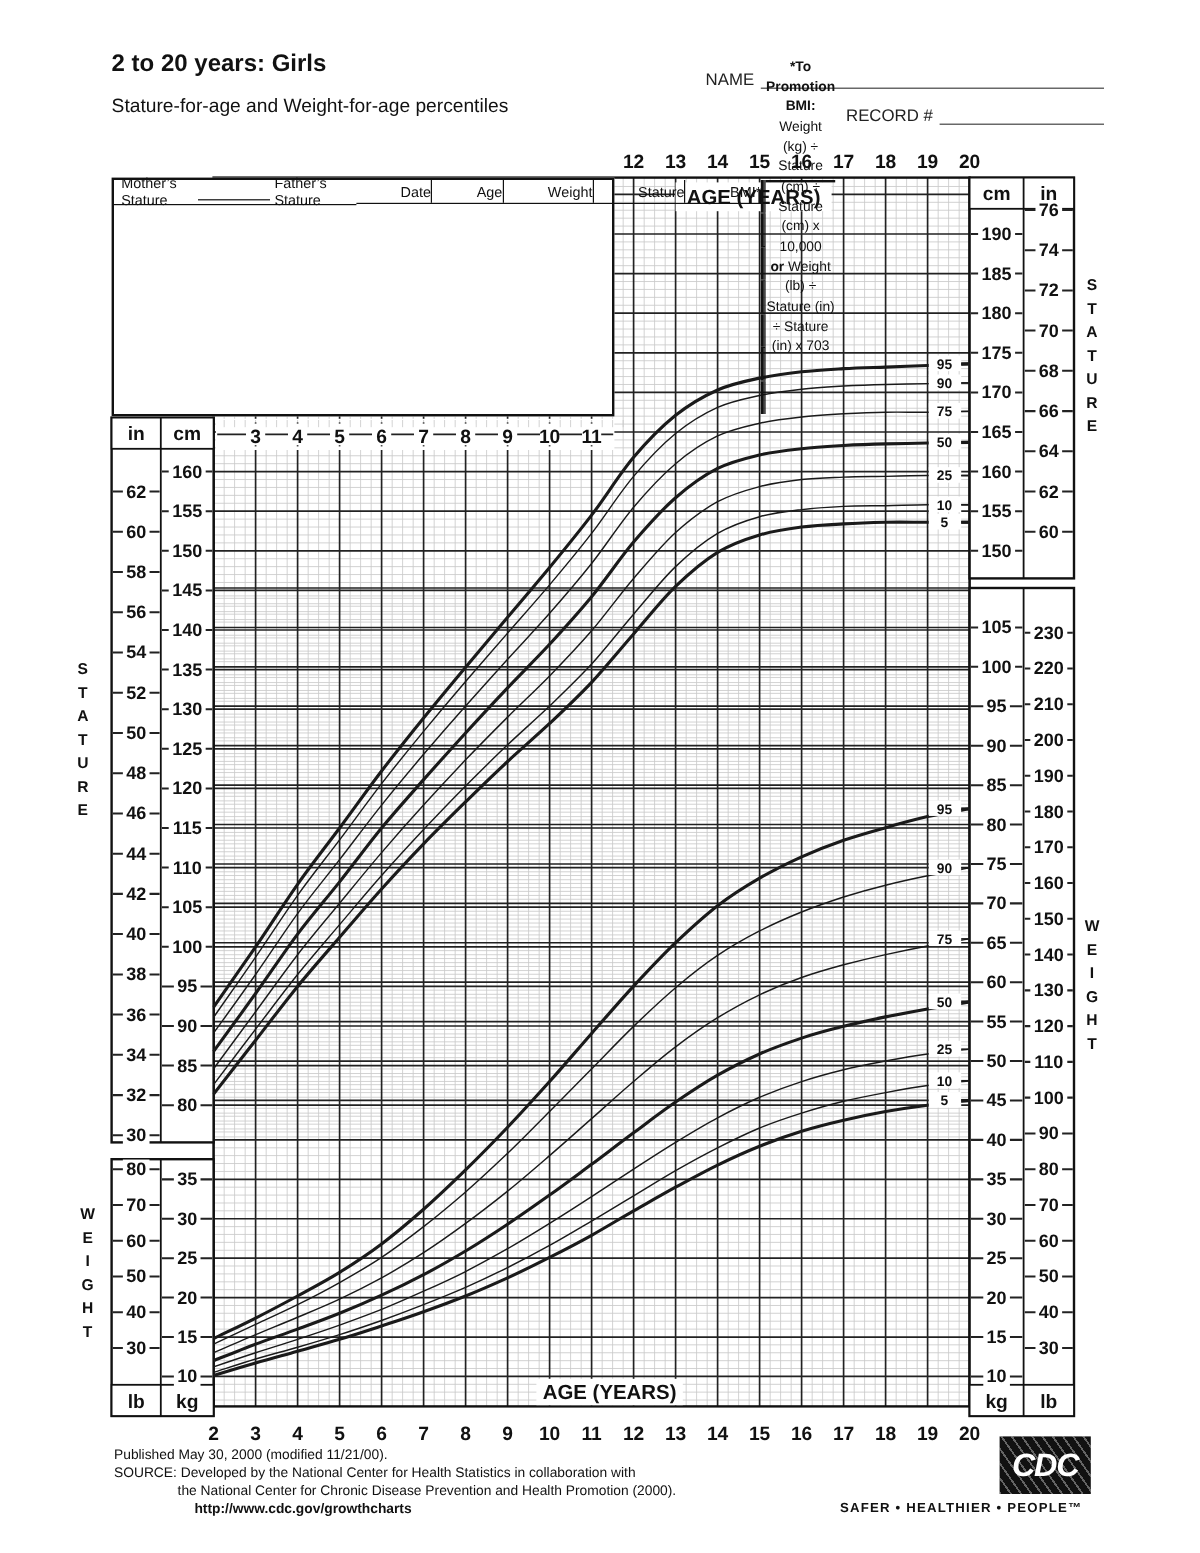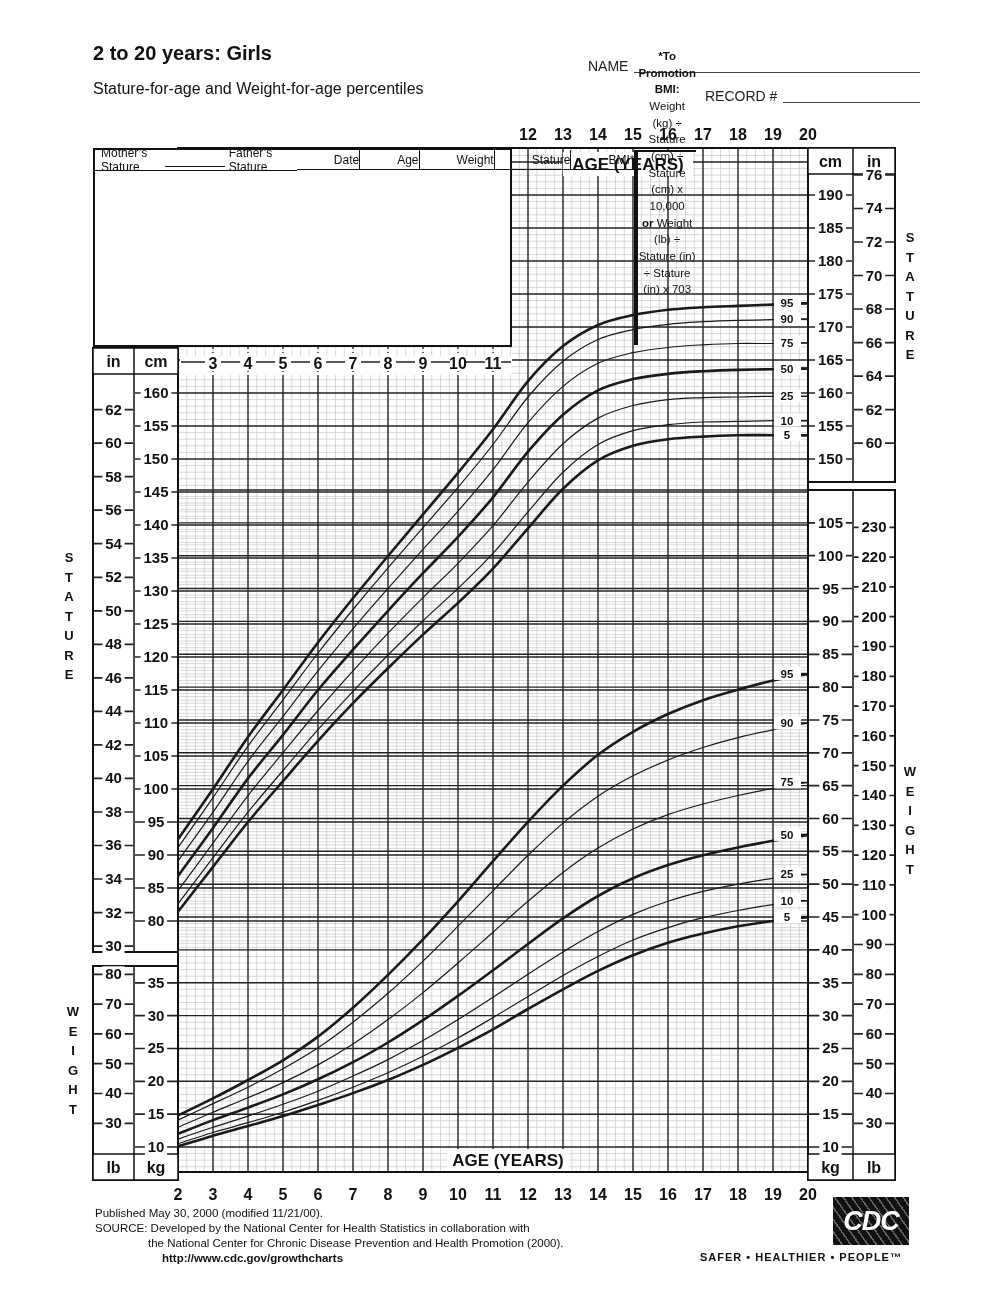--- a/index.html
+++ b/index.html
@@ -1,22 +1,22 @@
 <!DOCTYPE html>
 <html><head>
 <meta charset="utf-8">
 <style>
   html,body{margin:0;padding:0;background:#fff;}
   .page{position:relative;width:1000px;height:1294px;background:#fff;overflow:hidden;
         font-family:"Liberation Sans", sans-serif;color:#111;}
   .abs{position:absolute;}
   .t1{left:93px;top:42px;font-size:20px;font-weight:700;}
   .t2{left:93px;top:80px;font-size:16px;font-weight:400;}
-  .name-row{left:588px;top:58px;font-size:14px;color:#222;width:332px;display:flex;align-items:flex-start;}
-  .rec-row{left:705px;top:88px;font-size:14px;color:#222;width:215px;display:flex;align-items:flex-start;}
+  .name-row{left:588px;top:58px;font-size:14px;color:#222;width:332px;display:flex;align-items:center;}
+  .rec-row{left:705px;top:88px;font-size:14px;color:#222;width:215px;display:flex;align-items:flex-end;}
   .fill-line{flex:1 1 auto;border-bottom:1.5px solid #444;height:14px;margin-left:6px;}
   svg{position:absolute;left:0;top:0;}
   svg text{font-family:"Liberation Sans",sans-serif;}
   .entry-table{left:93px;top:148px;width:419px;height:199px;background:#fff;border:2px solid #111;
                box-sizing:border-box;font-size:12px;display:flex;flex-direction:row;}
   .t-row1{height:21px;border-bottom:1px solid #111;display:flex;align-items:center;padding:0 6px;box-sizing:border-box;gap:4px;}
   .t-row1 .ul{border-bottom:1px solid #111;height:12px;}
   .t-head{height:20px;display:flex;border-bottom:1px solid #111;box-sizing:border-box;}
   .t-head > div{display:flex;align-items:center;justify-content:center;font-size:12px;border-right:1px solid #111;box-sizing:border-box;margin-left:37px;}
   .t-head > div:last-child{border-right:none;}

